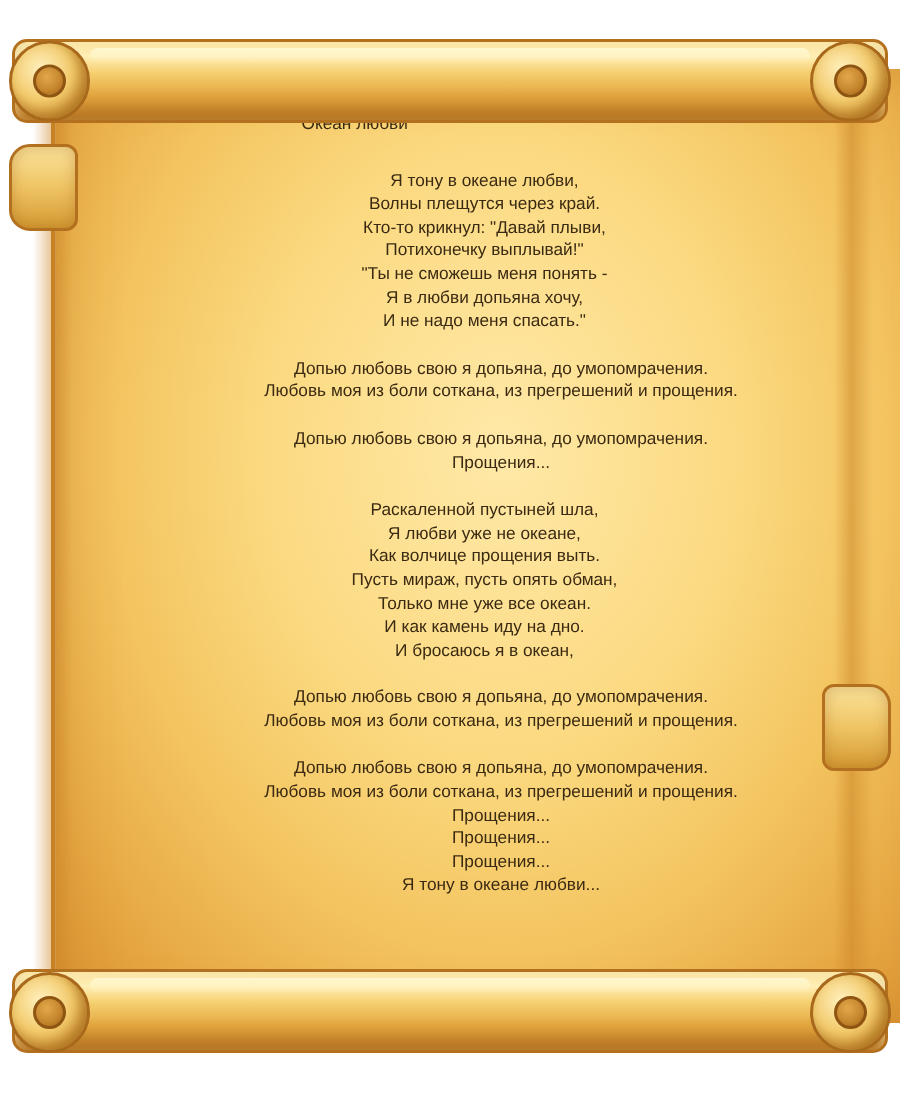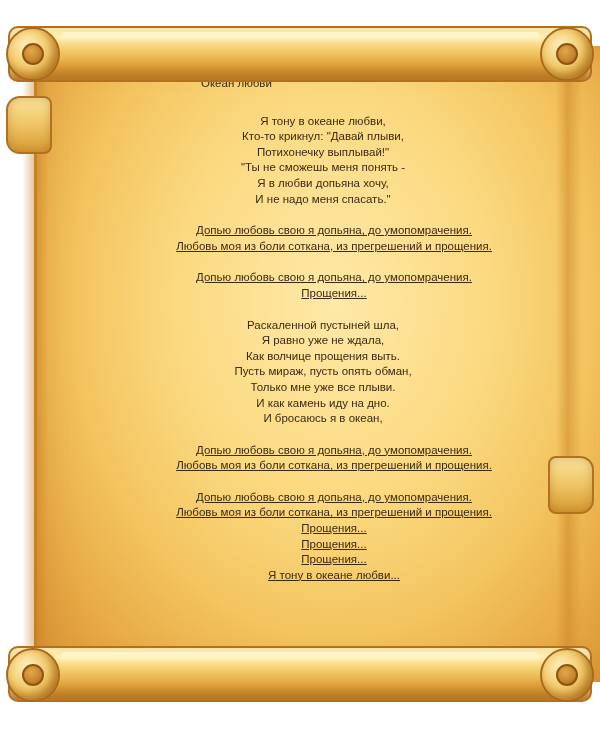--- a/index.html
+++ b/index.html
@@ -135,57 +135,57 @@
     margin: 0 0 22px 0;
     padding-left: 76px;
     color: #3b2a12;
   }
   .stanza {
     margin: 0 0 16px 0;
     text-align: center;
   }
   .stanza.indented {
     padding-left: 22px;
-    text-decoration: underline;
   }
   .line {
     white-space: pre;
   }
 </style>
 </head>
 <body>
 
 <div id="scroll-wrap">
 
   <div class="parchment">
     <div class="content">
       <h1 class="poem-title">Океан любви</h1>
       <div id="stanza-host">
           <div class="stanza">
             <div class="line">Я тону в океане любви,</div>
+            <div class="line">Волны плещутся через край.</div>
             <div class="line">Кто-то крикнул: "Давай плыви,</div>
             <div class="line">Потихонечку выплывай!"</div>
             <div class="line">"Ты не сможешь меня понять -</div>
             <div class="line">Я в любви допьяна хочу,</div>
             <div class="line">И не надо меня спасать."</div>
           </div>
           <div class="stanza indented">
             <div class="line">Допью любовь свою я допьяна, до умопомрачения.</div>
             <div class="line">Любовь моя из боли соткана, из прегрешений и прощения.</div>
           </div>
           <div class="stanza indented">
             <div class="line">Допью любовь свою я допьяна, до умопомрачения.</div>
             <div class="line">Прощения...</div>
           </div>
           <div class="stanza">
             <div class="line">Раскаленной пустыней шла,</div>
-            <div class="line">Я равно уже не ждала,</div>
+            <div class="line">Я любви уже не океане,</div>
             <div class="line">Как волчице прощения выть.</div>
             <div class="line">Пусть мираж, пусть опять обман,</div>
-            <div class="line">Только мне уже все плыви.</div>
+            <div class="line">Только мне уже все океан.</div>
             <div class="line">И как камень иду на дно.</div>
             <div class="line">И бросаюсь я в океан,</div>
           </div>
           <div class="stanza indented">
             <div class="line">Допью любовь свою я допьяна, до умопомрачения.</div>
             <div class="line">Любовь моя из боли соткана, из прегрешений и прощения.</div>
           </div>
           <div class="stanza indented">
             <div class="line">Допью любовь свою я допьяна, до умопомрачения.</div>
             <div class="line">Любовь моя из боли соткана, из прегрешений и прощения.</div>

